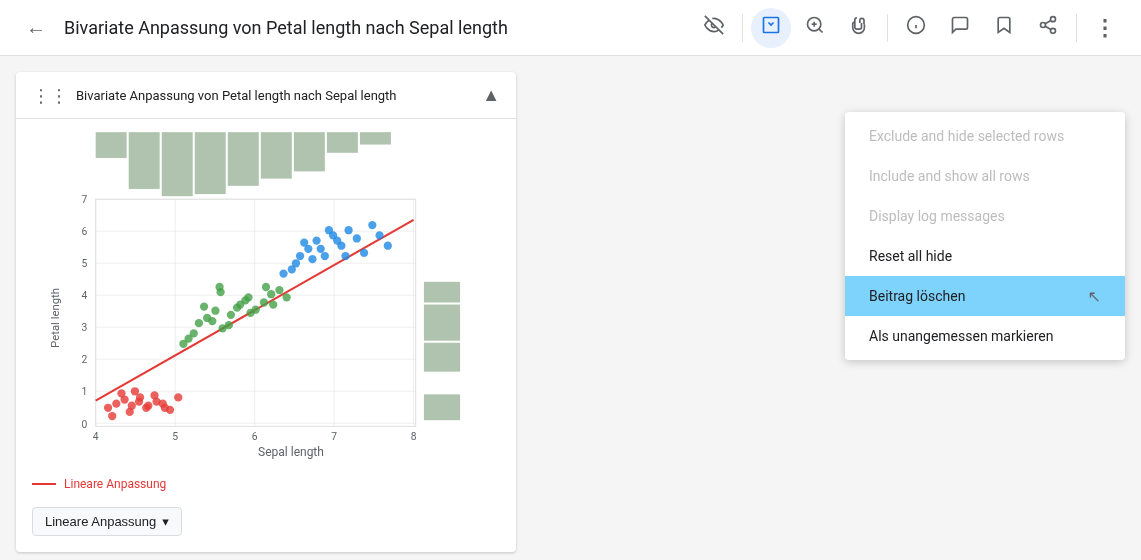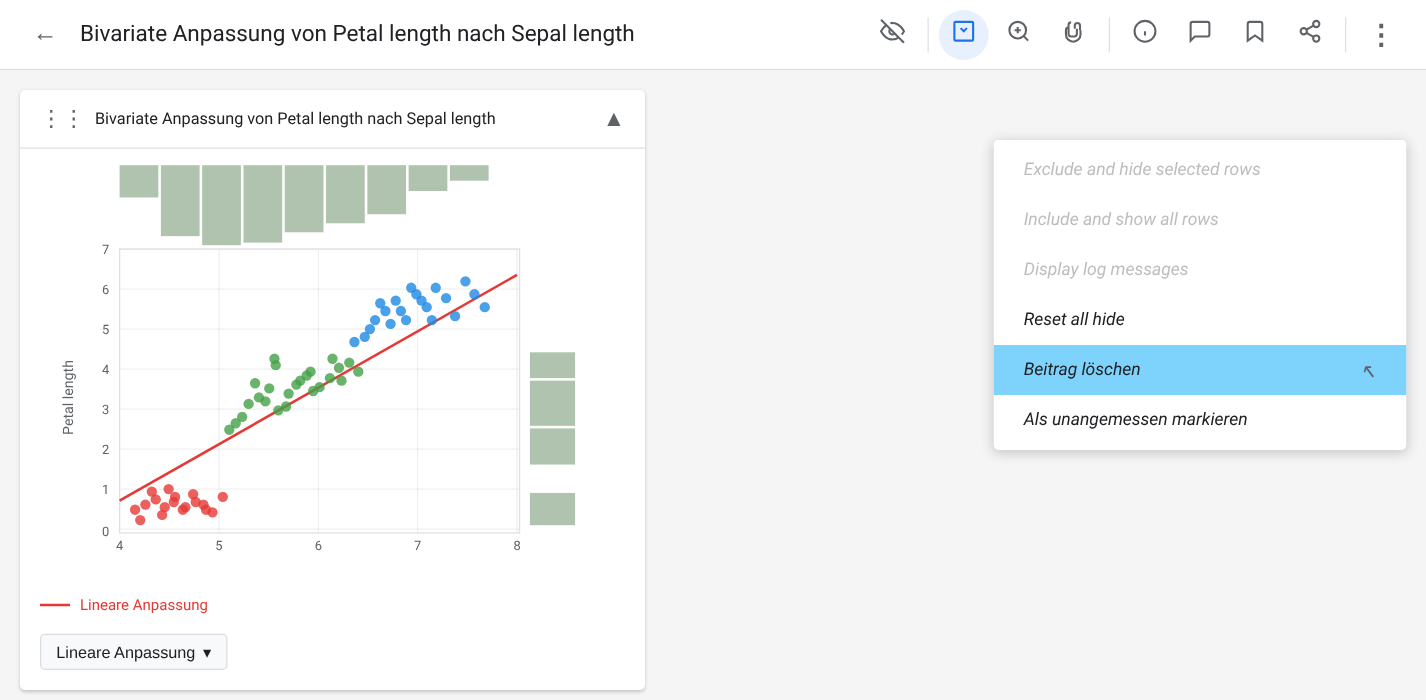--- a/index.html
+++ b/index.html
@@ -140,27 +140,26 @@
       cursor: pointer;
       font-size: 13px;
       color: #202124;
     }
 
     
     .context-menu {
       position: absolute;
       right: 16px;
       top: 56px;
-      width: 330px;
+      width: 280px;
       background: #fff;
       border-radius: 4px;
       box-shadow: 0 2px 10px rgba(0,0,0,0.2);
       z-index: 100;
       padding: 4px 0;
-      font-style: italic;
     }
     .menu-item {
       display: flex;
       align-items: center;
       justify-content: space-between;
       padding: 10px 24px;
       font-size: 14px;
       color: #202124;
       cursor: pointer;
       min-height: 40px;
@@ -401,20 +400,21 @@
         <circle cx="333" cy="115" r="4" fill="#1e88e5" opacity="0.8"></circle>
 
         <text transform="translate(14, 185) rotate(-90)" font-size="11" fill="#5f6368" text-anchor="middle">Petal length</text>
 
         <rect x="368" y="150" width="35" height="20" fill="#8faa8b" opacity="0.7"></rect>
         <rect x="368" y="172" width="35" height="35" fill="#8faa8b" opacity="0.7"></rect>
         <rect x="368" y="209" width="35" height="28" fill="#8faa8b" opacity="0.7"></rect>
         <rect x="368" y="259" width="35" height="25" fill="#8faa8b" opacity="0.7"></rect>
       </svg>
 
+      <div class="x-axis-label" style="text-align:center; margin-left:50px; font-size:12px; color:#5f6368; margin-top:-8px;">Sepal length</div>
     </div>
 
     <div class="chart-legend">
       <div class="legend-line"></div>
       <span class="legend-label" style="color:#e53935;">Lineare Anpassung</span>
     </div>
 
     <div class="chart-dropdown-area">
       <button class="dropdown-btn">
         <span>Lineare Anpassung</span>

